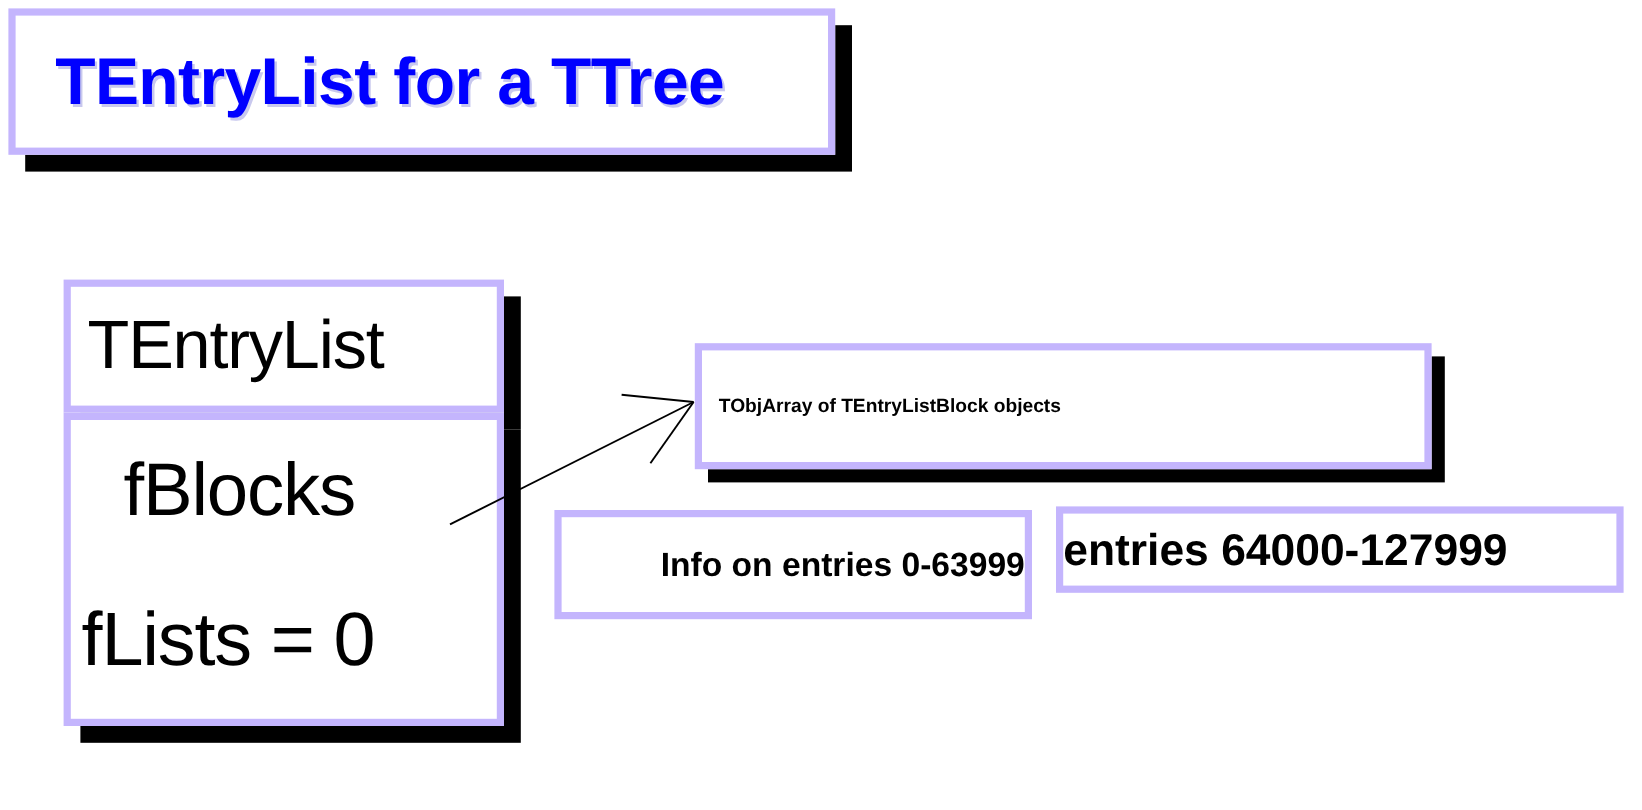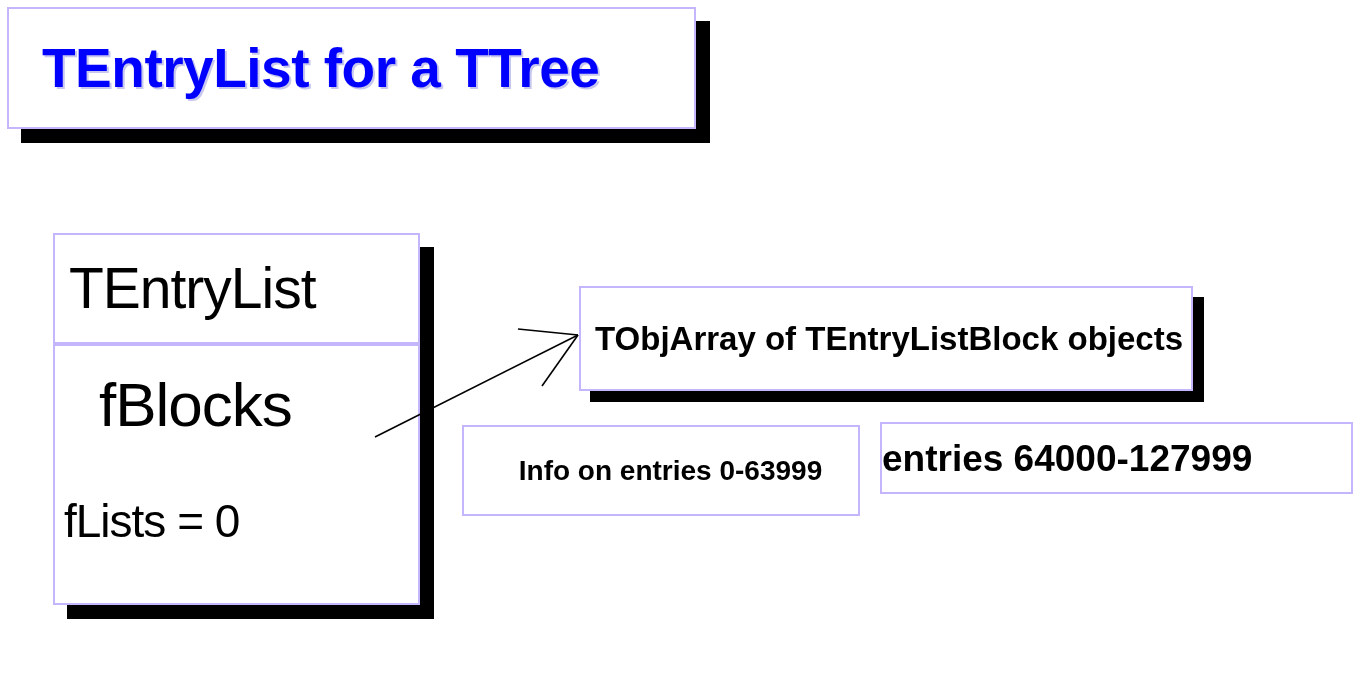--- a/index.html
+++ b/index.html
@@ -16,21 +16,21 @@
     width: 1368px;
     height: 675px;
     background: #ffffff;
     overflow: hidden;
   }
 
   
   .box {
     position: absolute;
     background: #ffffff;
-    border: 2px solid #c4b5fd;
+    border: 6px solid #c4b5fd;
     box-sizing: border-box;
     display: flex;
     align-items: center;
     color: #000000;
     white-space: nowrap;
   }
   .shadow {
     position: absolute;
     background: #000000;
     z-index: 0;
@@ -103,21 +103,21 @@
   }
   #field-blocks {
     font-size: 62px;
     font-weight: normal;
     line-height: 1;
     margin-top: 28px;
     margin-left: 44px;
     letter-spacing: -1px;
   }
   #field-lists {
-    font-size: 46px;
+    font-size: 63px;
     font-weight: normal;
     line-height: 1;
     margin-top: 62px;
     margin-left: 9px;
     letter-spacing: -1px;
   }
 
   
   #objarray-box {
     left: 579px;
@@ -127,32 +127,32 @@
     justify-content: flex-start;
     padding-left: 14px;
   }
   #objarray-shadow {
     left: 590px;
     top: 297px;
     width: 614px;
     height: 105px;
   }
   #objarray-text {
-    font-size: 33px;
+    font-size: 16px;
     font-weight: bold;
     line-height: 1;
   }
 
   
   #block-a-box {
     left: 462px;
     top: 425px;
     width: 398px;
     height: 91px;
-    justify-content: center;
+    justify-content: flex-end;
     padding-left: 19px;
   }
   #block-a-text {
     font-size: 28px;
     font-weight: bold;
     line-height: 1;
   }
   #block-b-box {
     left: 880px;
     top: 422px;

